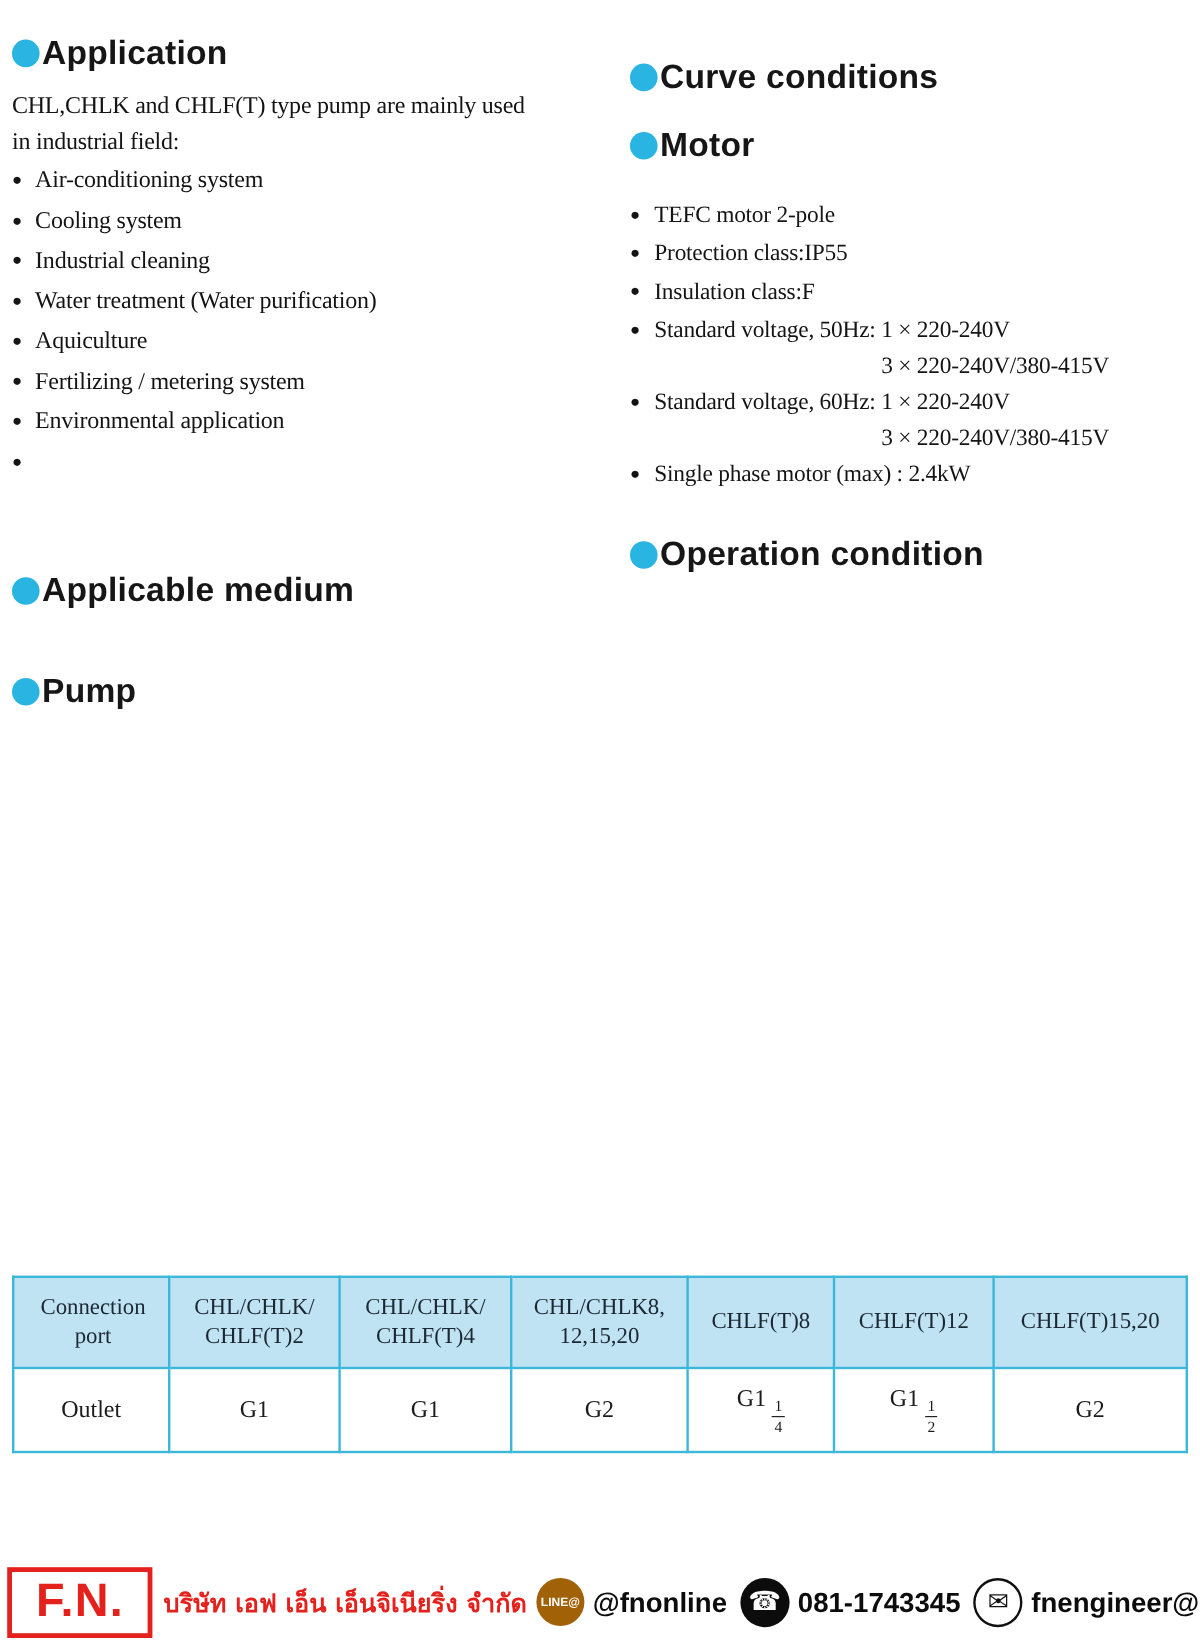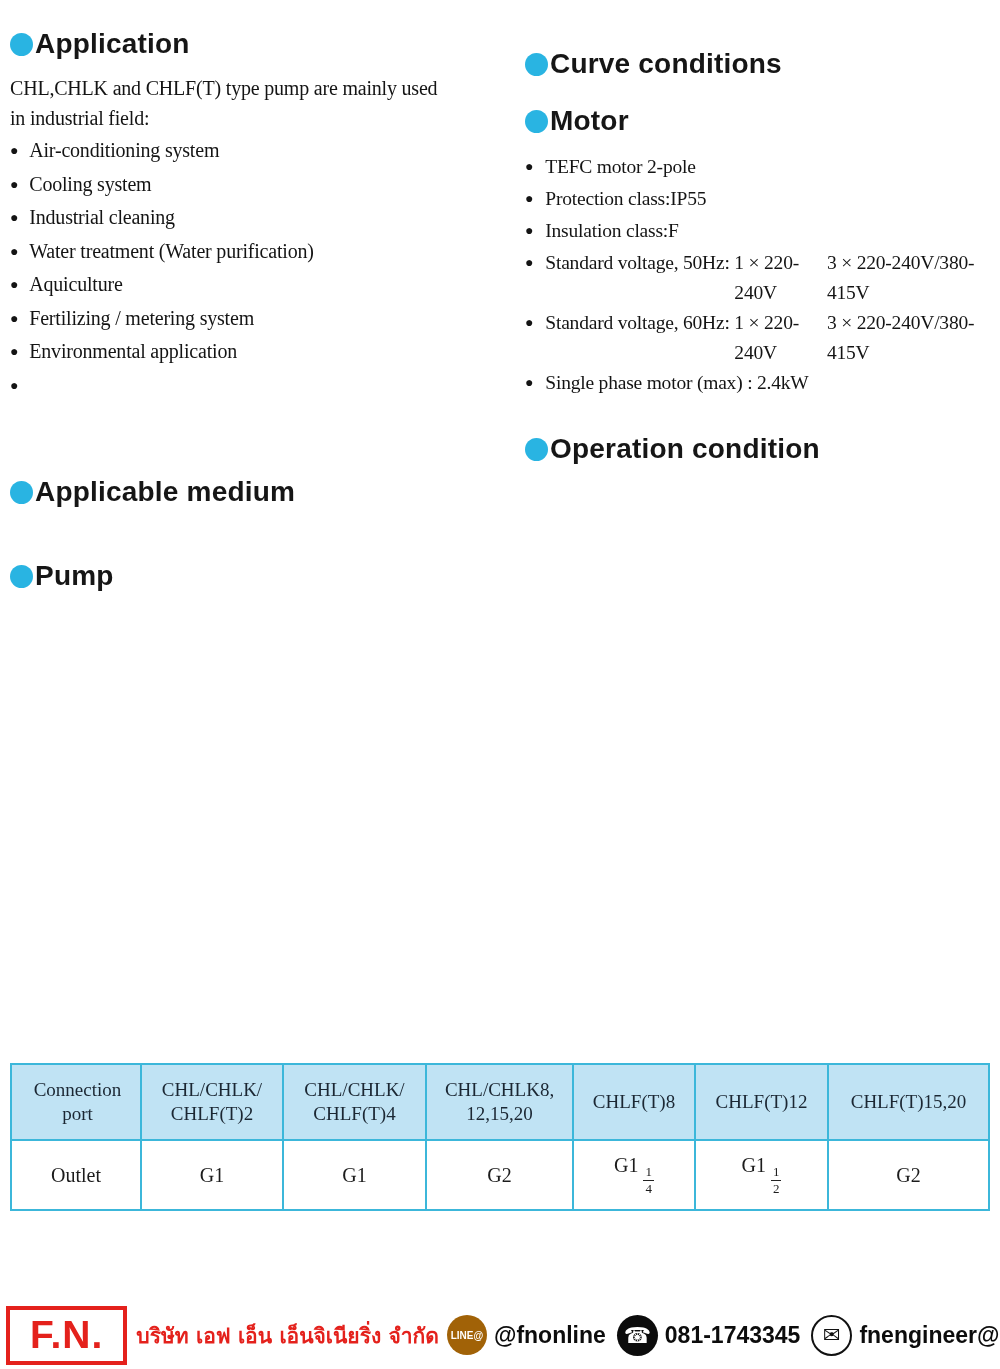--- a/index.html
+++ b/index.html
@@ -33,24 +33,24 @@
   .blist{margin-top:2px;}
   .li{font-size:20px;line-height:30.5px;display:flex;align-items:baseline;letter-spacing:-0.2px;}
   .blt::before{content:"●";font-size:14px;margin-right:11px;position:relative;top:-2px;}
 
   #sec-medium{margin-top:73px;}
   #sec-pump{margin-top:52px;}
   #sec-motor{margin-top:25px;}
   #sec-oper{margin-top:33px;}
   #sec-curve .plist{margin-top:12px;}
 
-  .mlist{margin-top:15px;font-size:19.5px;letter-spacing:-0.2px;}
+  .mlist{margin-top:28px;font-size:19.5px;letter-spacing:-0.2px;}
   .m-item{display:flex;align-items:baseline;line-height:30px;}
   .m-item .blt2::before{content:"●";font-size:14px;margin-right:12px;position:relative;top:-2px;}
-  .m-vals{display:inline-flex;flex-direction:row;}
+  .m-vals{display:inline-flex;flex-direction:column;}
   .m-label{white-space:pre;}
   .olist{margin-top:10px;}
 
   table.porttable{
     position:absolute;left:10px;top:1063px;width:978px;border-collapse:collapse;table-layout:fixed;
   }
   .porttable th,.porttable td{border:2.5px solid var(--table-border);}
   .porttable th{
     background:var(--table-header-bg);font-weight:normal;color:#1b2733;
     font-size:19px;line-height:24px;height:76px;text-align:center;white-space:pre;

